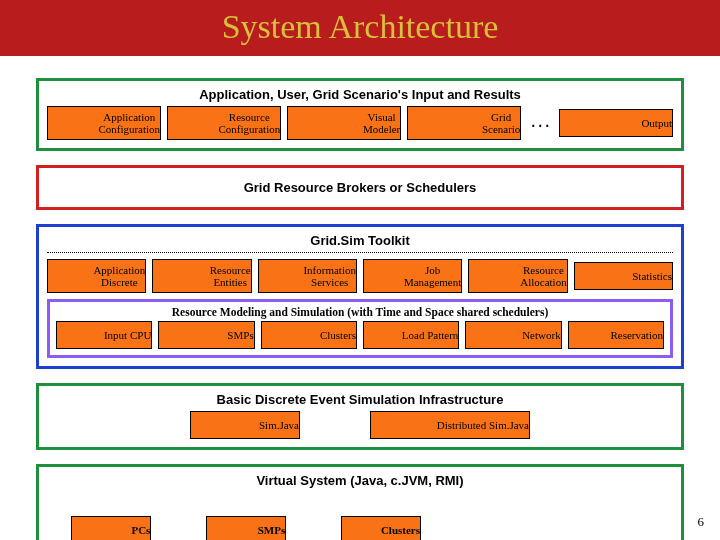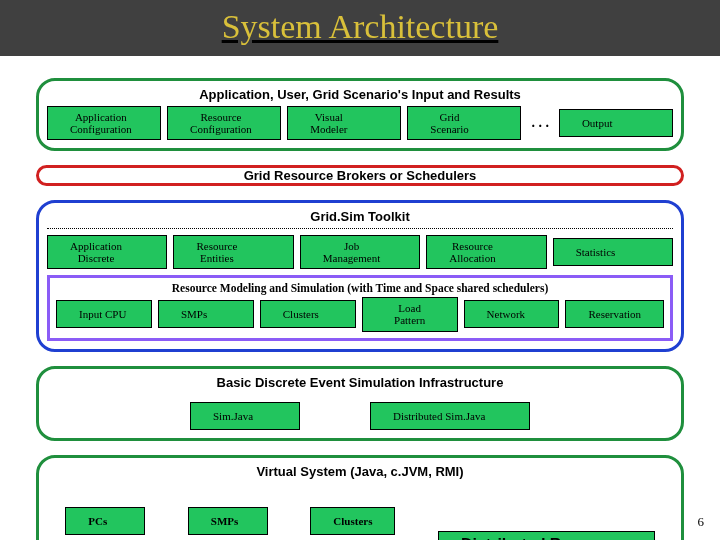--- a/index.html
+++ b/index.html
@@ -4,40 +4,38 @@
 <style>
   * { box-sizing: border-box; margin: 0; padding: 0; }
   body {
     width: 720px;
     height: 540px;
     font-family: Arial, Helvetica, sans-serif;
     background: #fff;
     position: relative;
   }
   .title-bar {
-    background: #404040;
+    background: #b91c1c;
     width: 100%;
     padding: 8px 0 10px 0;
     text-align: center;
-    text-decoration: underline;
   }
   .title-bar h1 {
     color: #d9c03a;
     font-family: "Times New Roman", serif;
     font-weight: normal;
     font-size: 34px;
   }
   .diagram {
     padding: 22px 36px 0 36px;
   }
   .layer {
     margin-bottom: 14px;
     position: relative;
     padding: 6px 8px 8px 8px;
-    border-radius: 19px;
   }
   .layer-green { border: 3px solid #1f8f3d; }
   .layer-red   { border: 3px solid #d12020; }
   .layer-blue  { border: 3px solid #1f3fd1; }
   .layer-title {
     text-align: center;
     font-weight: bold;
     font-size: 13px;
     margin-bottom: 4px;
   }
@@ -46,26 +44,26 @@
     justify-content: space-between;
     align-items: center;
     gap: 6px;
   }
   .box {
     border: 1px solid #000;
     text-align: center;
     font-family: "Times New Roman", serif;
     font-size: 11px;
     line-height: 1.1;
-    padding: 4px 22px;
+    padding: 4px 0;
     display: flex;
     flex-direction: column;
     justify-content: center;
-    align-items: flex-start;
-    background: #22c55e;
+    align-items: flex-end;
+    background: #f97316;
     flex: 1 1 0;
     min-height: 28px;
   }
   .box .l { display:block; }
   .ellipsis {
     font-family: "Times New Roman", serif;
     font-size: 14px;
     font-weight: bold;
     padding: 0 4px;
     flex: 0 0 auto;
@@ -89,21 +87,21 @@
   }
   .layer-red .layer-title { font-size: 13px; }
   .vm-row .box { flex: 0 0 auto; min-width: 80px; font-weight: bold; }
   .basic-row {
     display: flex;
     justify-content: center;
     gap: 70px;
     align-items: center;
     margin-top: 4px;
   }
-  .basic-row .box { flex: 0 0 auto; min-width: 110px; margin-top: 8px; }
+  .basic-row .box { flex: 0 0 auto; min-width: 110px; }
   .basic-row .box.wide { min-width: 160px; }
   .page-num {
     position: absolute;
     right: 16px;
     bottom: 10px;
     font-family: "Times New Roman", serif;
     font-size: 13px;
   }
 </style>
 </head>
@@ -142,21 +140,21 @@
             <span class="l">Scenario</span>
           </span>
         </div>
       <span class="ellipsis">. . .</span>
       <div class="box">
           <span>Output</span>
         </div>
     </div>
   </div>
 
-  <div class="layer layer-red" style="padding:0;">
+  <div class="layer layer-red" style="padding:12px;">
     <div class="layer-title" style="margin-bottom:0;">Grid Resource Brokers or Schedulers</div>
   </div>
 
   <div class="layer layer-blue">
     <div class="layer-title">Grid.Sim Toolkit</div>
     <hr class="dots">
     <div class="row">
       <div class="box">
           <span>
             <span class="l">Application</span>
@@ -164,20 +162,26 @@
           </span>
         </div>
       <div class="box">
           <span>
             <span class="l">Resource</span>
             <span class="l">Entities</span>
           </span>
         </div>
       <div class="box">
           <span>
+            <span class="l">Information</span>
+            <span class="l">Services</span>
+          </span>
+        </div>
+      <div class="box">
+          <span>
             <span class="l">Job</span>
             <span class="l">Management</span>
           </span>
         </div>
       <div class="box">
           <span>
             <span class="l">Resource</span>
             <span class="l">Allocation</span>
           </span>
         </div>

